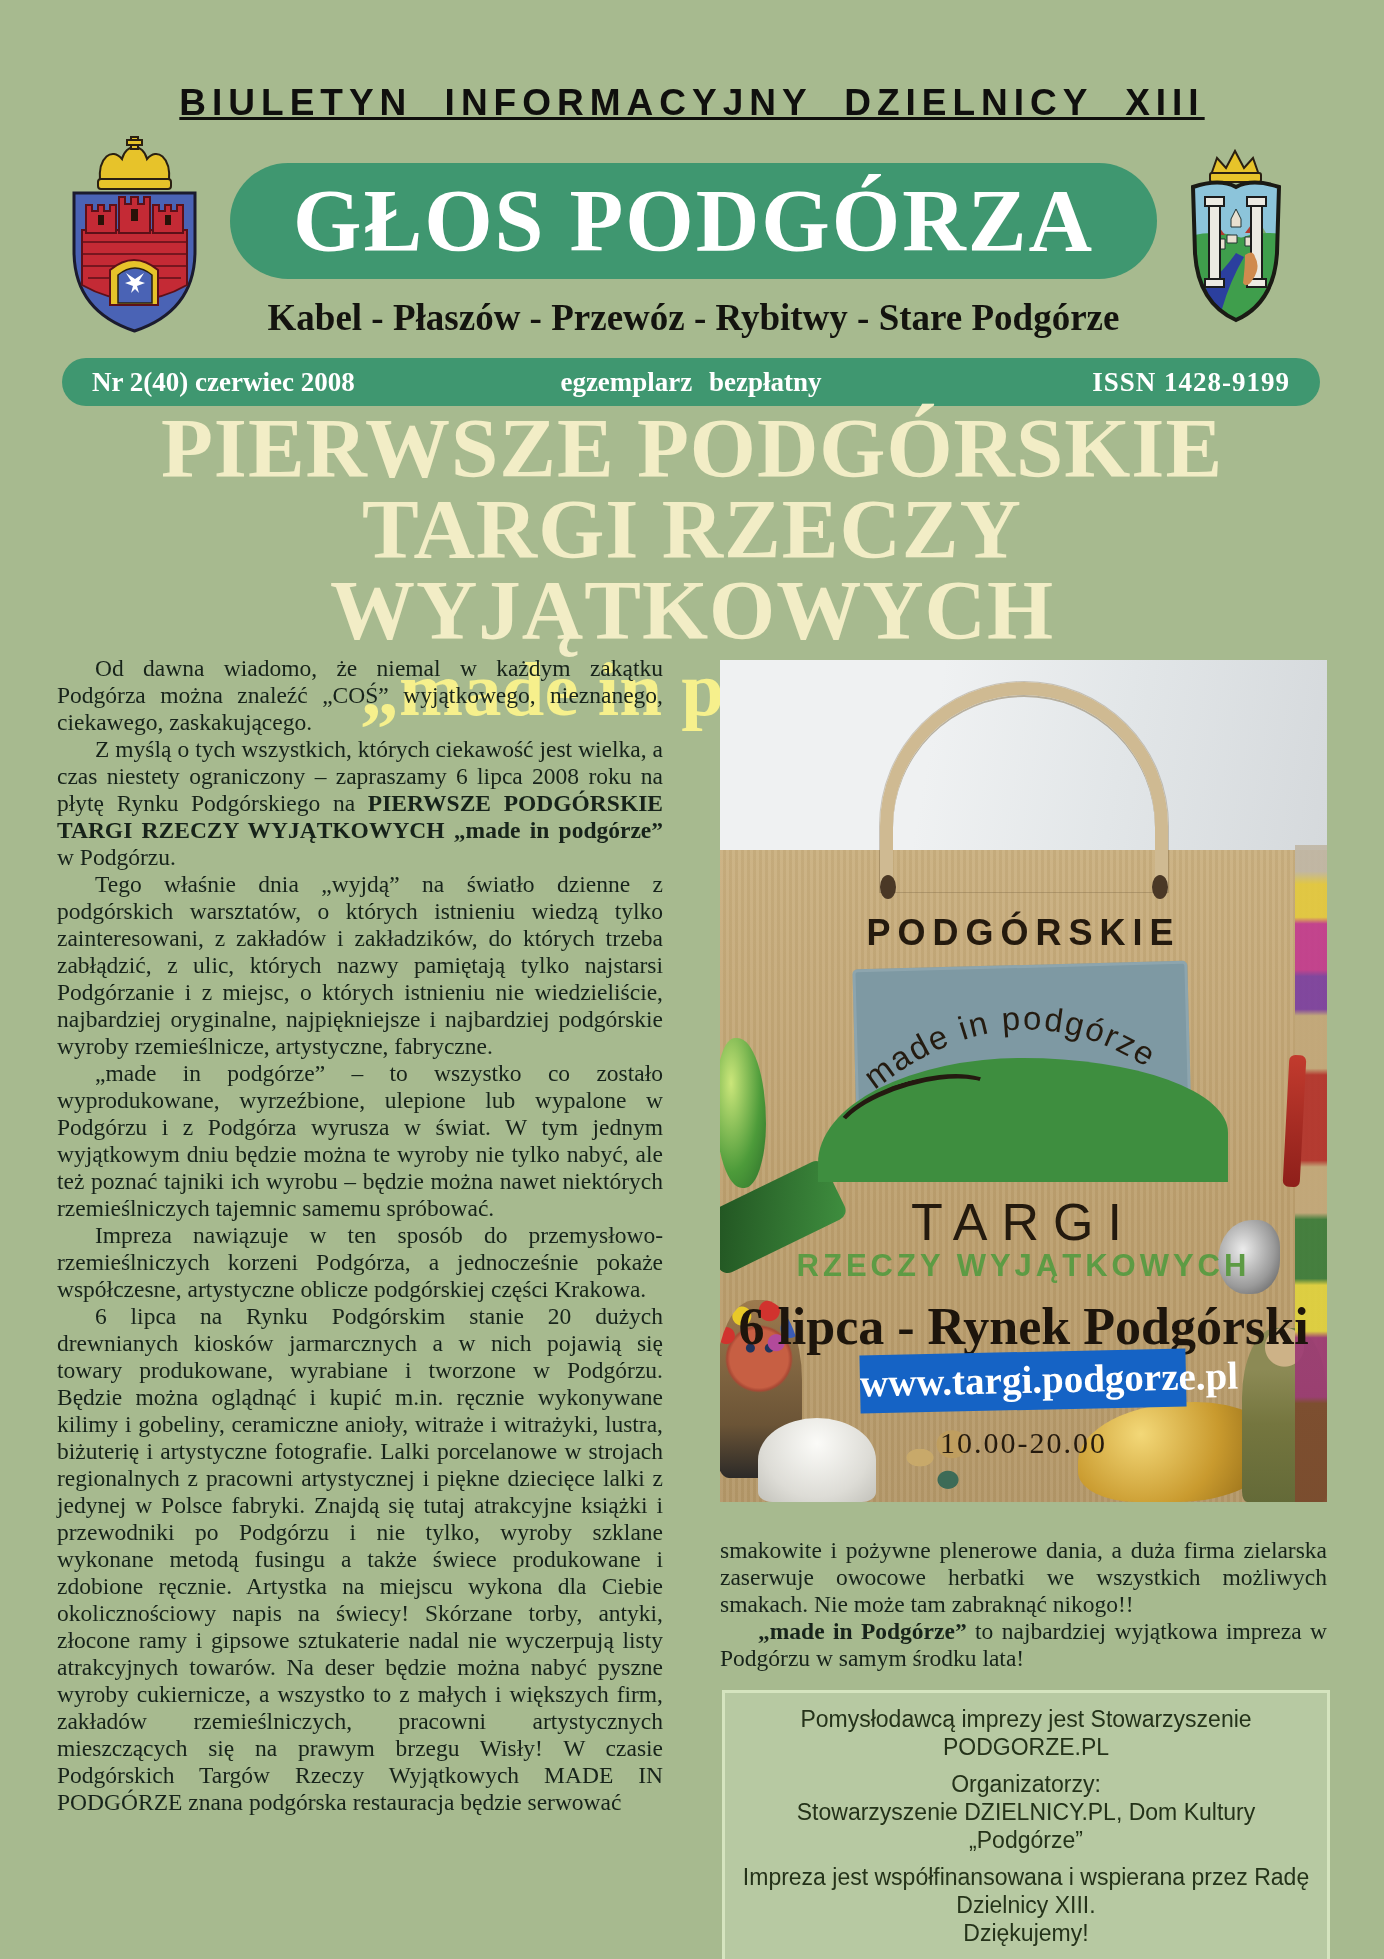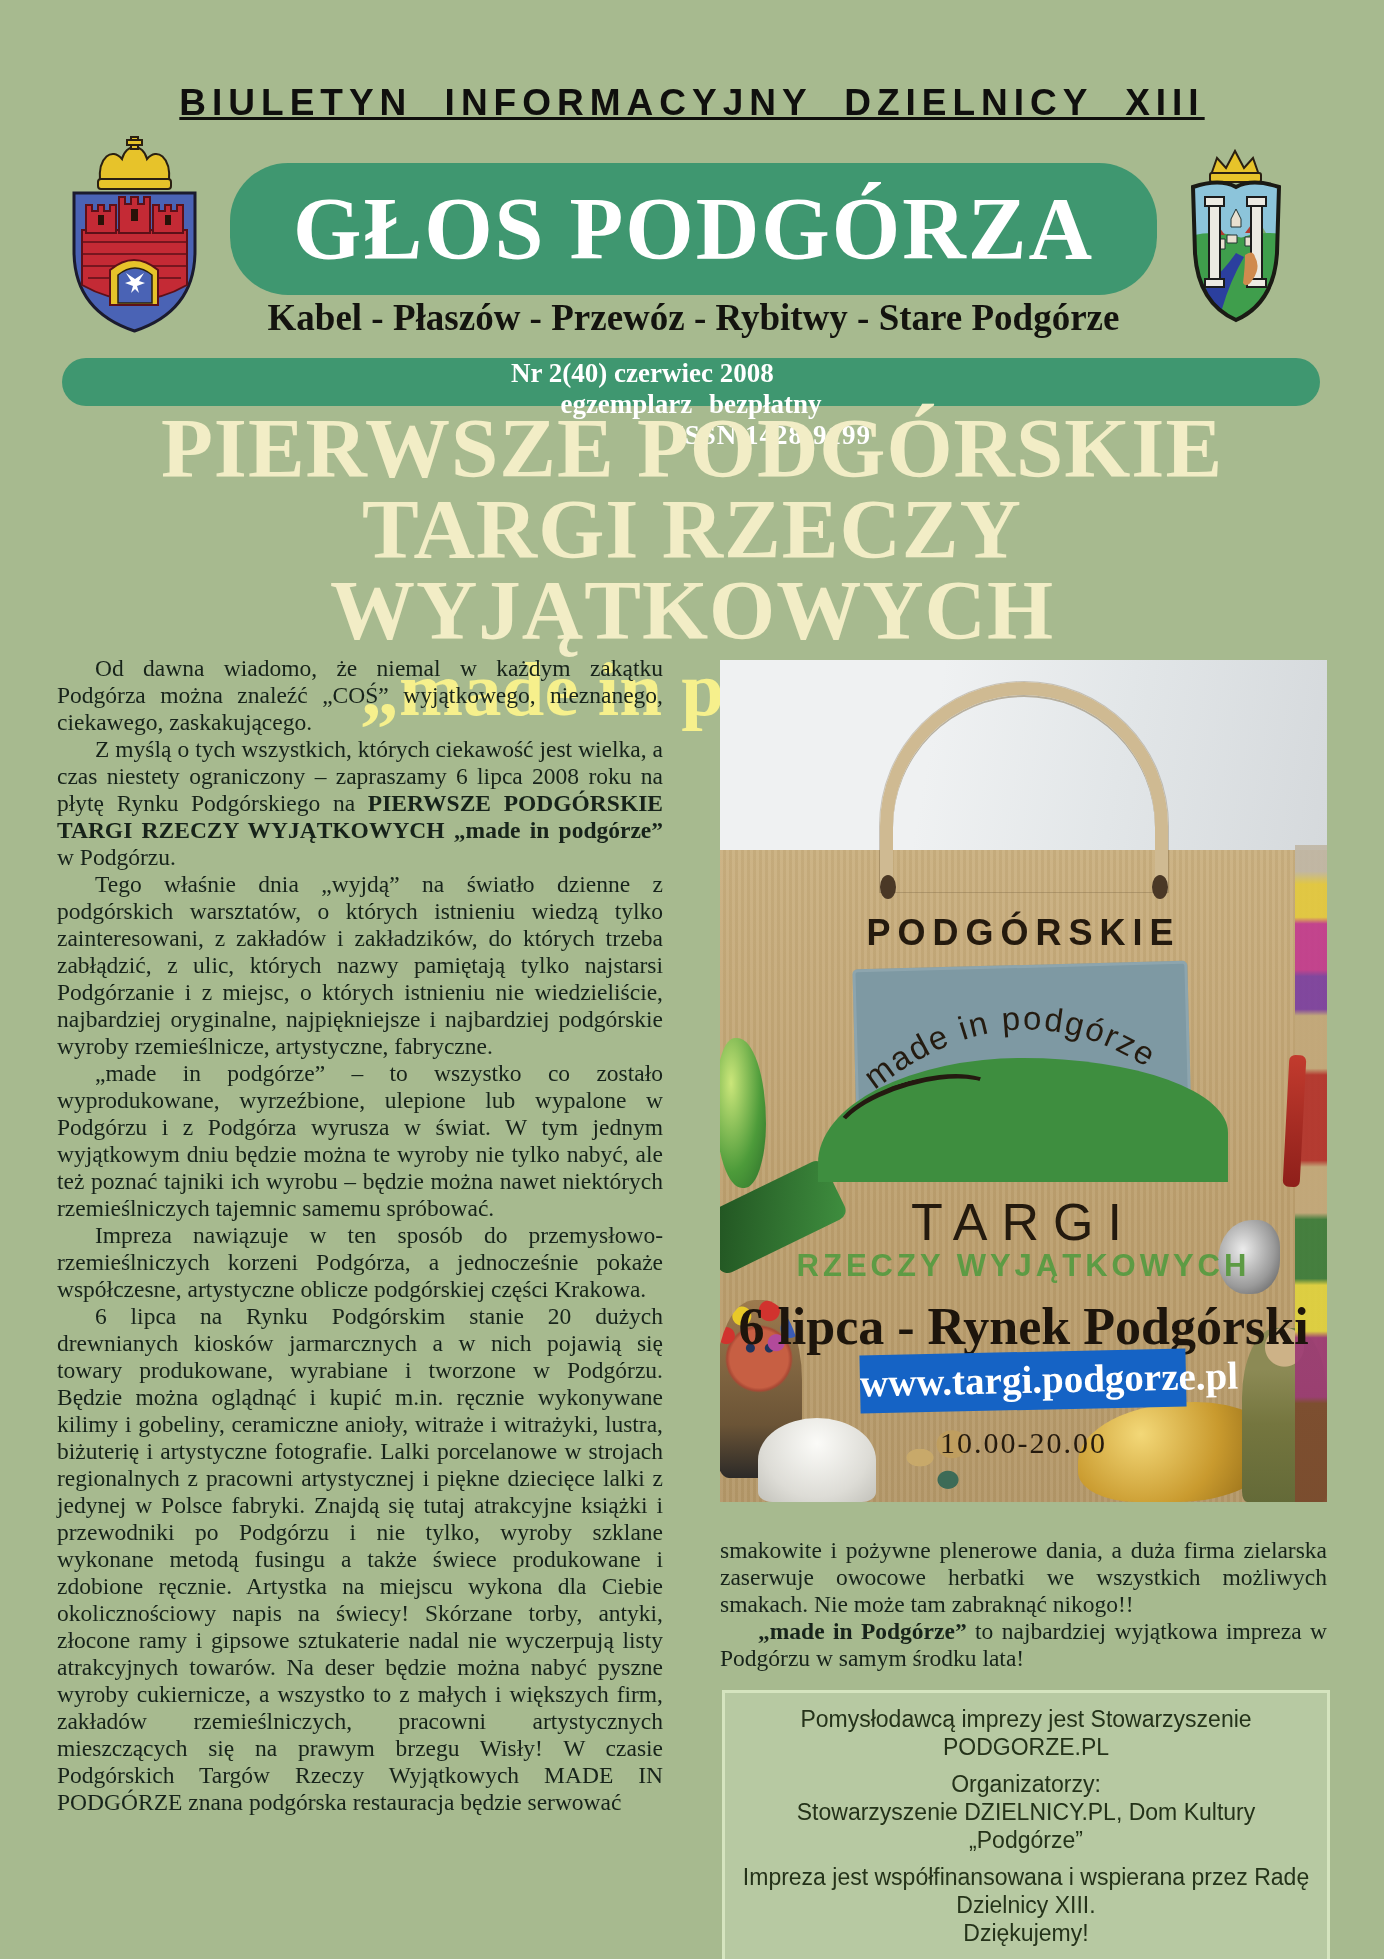--- a/index.html
+++ b/index.html
@@ -17,34 +17,34 @@
   }
   *{margin:0;padding:0;box-sizing:border-box;}
   html,body{width:1384px;}
   body{font-family:"Liberation Serif",serif;background:var(--page-bg);}
   .page{position:relative;width:1384px;height:1959px;background:var(--page-bg);overflow:hidden;}
 
   .kicker{position:absolute;top:82px;left:0;width:100%;text-align:center;
     font-family:"Liberation Sans",sans-serif;font-weight:bold;font-size:37px;color:#10100e;
     letter-spacing:6px;word-spacing:16px;text-decoration:underline;}
 
-  .banner{position:absolute;left:230px;top:163px;width:927px;height:132px;
+  .banner{position:absolute;left:230px;top:163px;width:927px;height:116px;
     background:var(--banner-green);border-radius:58px;display:flex;align-items:center;justify-content:center;}
   .nl-title{color:#ffffff;font-size:88px;font-weight:bold;letter-spacing:2px;line-height:1;
     font-family:"Liberation Serif",serif;}
   .districts{position:absolute;left:230px;top:296px;width:927px;text-align:center;
     font-size:37px;font-weight:bold;color:#14140f;}
 
   .crest{position:absolute;}
   .crest-left{left:60px;top:135px;}
   .crest-right{left:1183px;top:135px;}
 
   .issue-bar{position:absolute;left:62px;top:358px;width:1258px;height:48px;border-radius:24px;
     background:var(--banner-green);display:flex;align-items:center;color:#fff;
-    font-weight:bold;font-size:27px;flex-direction:column;}
+    font-weight:bold;font-size:27px;}
   .issue-bar .left{padding-left:30px;width:420px;}
   .issue-bar .mid{flex:1;text-align:center;word-spacing:10px;}
   .issue-bar .right{width:420px;text-align:right;padding-right:30px;letter-spacing:1px;}
 
   .headline{position:absolute;left:0;top:408px;width:1384px;text-align:center;font-weight:bold;}
   .hl12{font-size:85px;line-height:81px;color:var(--headline-cream);letter-spacing:1px;}
   .hl3{font-size:77px;line-height:76px;color:var(--headline-yellow);}
 
   .col-left{position:absolute;left:57px;top:655px;width:606px;}
   .col-right{position:absolute;left:720px;top:1537px;width:607px;}

